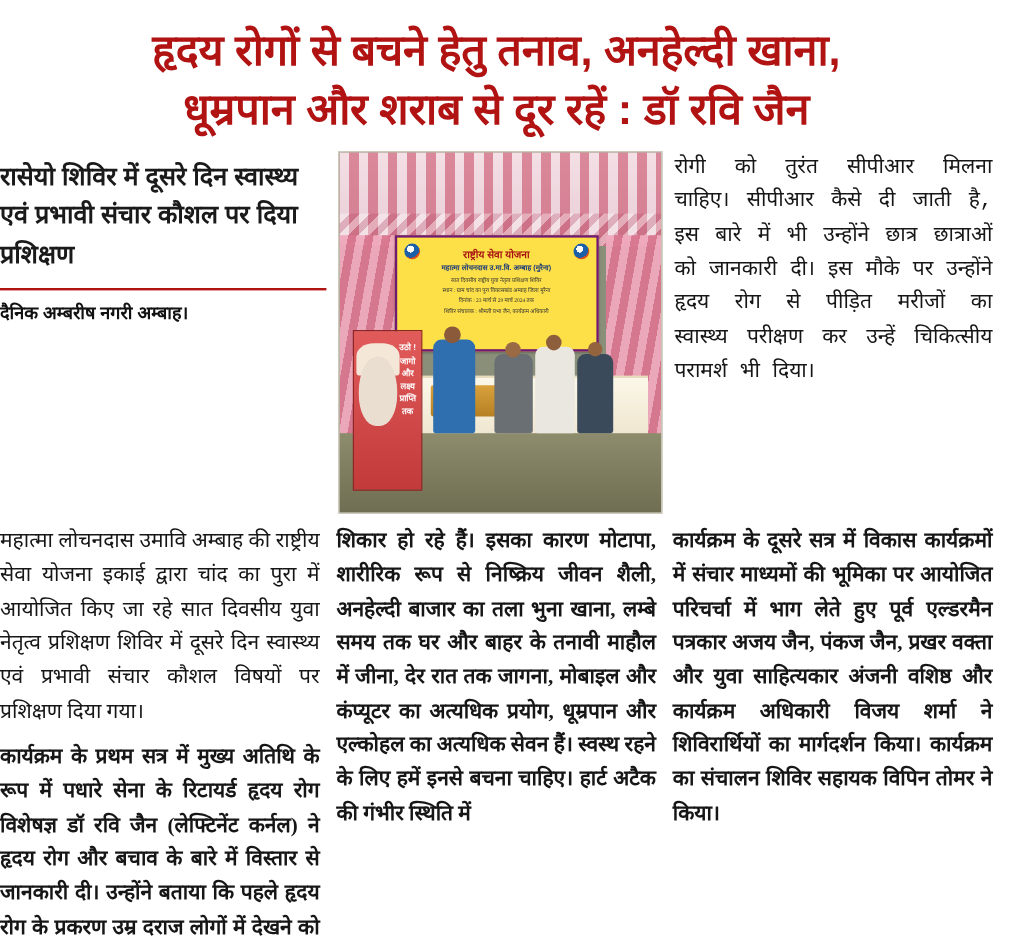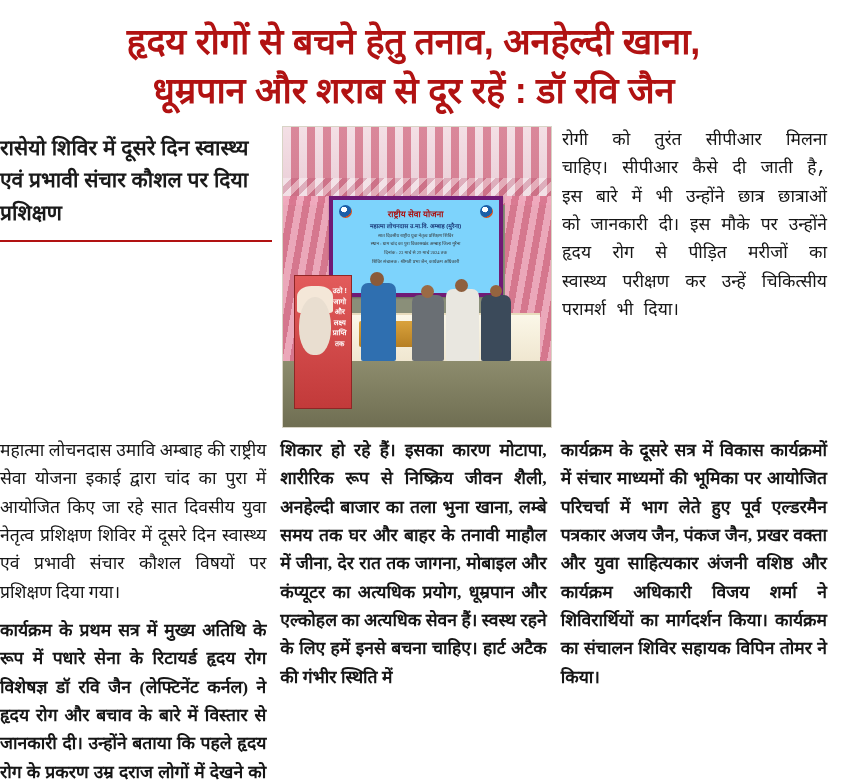--- a/index.html
+++ b/index.html
@@ -102,22 +102,22 @@
     position: absolute; top: 23%; height: 58%; width: 17%;
     background: repeating-linear-gradient(100deg, #f0a9bd 0 7px, #d9768f 7px 14px);
     opacity: .95;
   }
   .ph-drape-l { left: 0; }
   .ph-drape-r { right: 0; }
   
   .ph-banner {
     position: absolute;
     left: 17%; top: 23%; width: 62%; height: 31%;
-    background: #7dd3fc;
-    border: 4px solid #701a75;
+    background: #fde047;
+    border: 2px solid #701a75;
     box-shadow: 0 1px 2px rgba(0,0,0,.25);
     overflow: hidden;
   }
   .ph-banner .bn-title {
     margin-top: 9px;
     text-align: center;
     color: #a81414;
     font-family: "Liberation Sans", sans-serif;
     font-weight: bold;
     font-size: 8.5px;
@@ -245,20 +245,21 @@
   <h1 class="headline">
     <span class="l1">हृदय रोगों से बचने हेतु तनाव, अनहेल्दी खाना,</span>
     <span class="l2">धूम्रपान और शराब से दूर रहें : डॉ रवि जैन</span>
   </h1>
 
   <div class="upper">
 
     <div class="col-left-top">
       <div class="subhead">रासेयो शिविर में दूसरे दिन स्वास्थ्य एवं प्रभावी संचार कौशल पर दिया प्रशिक्षण</div>
       <hr class="rule">
+      <div class="byline">दैनिक अम्बरीष नगरी अम्बाह।</div>
     </div>
 
     <div class="photo-wrap">
       <div class="photo">
         <div class="ph-canopy"></div>
         <div class="ph-drape-l"></div>
         <div class="ph-drape-r"></div>
 
         <div class="ph-banner">
           <div class="ph-logo l"></div>

